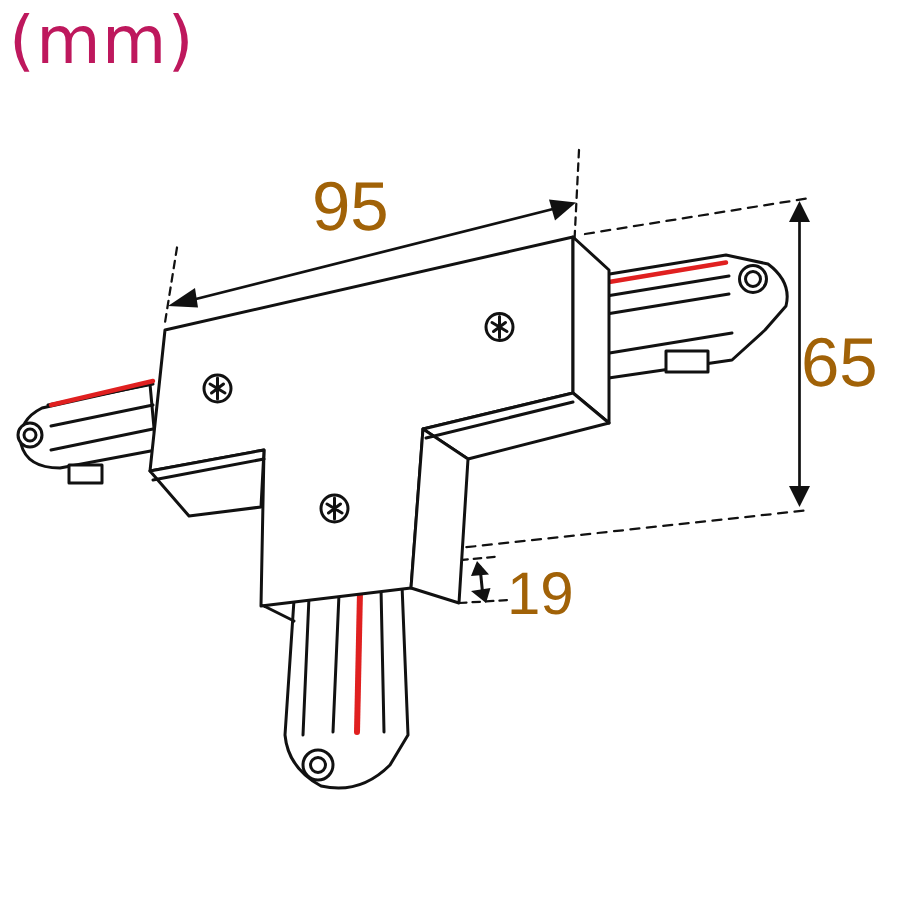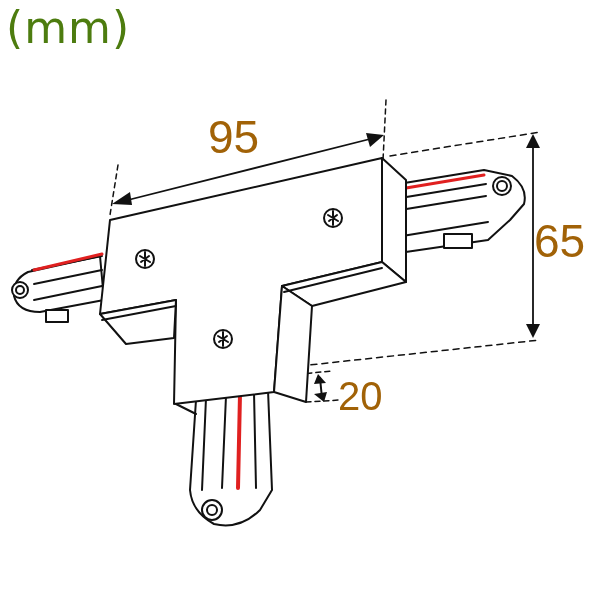--- a/index.html
+++ b/index.html
@@ -1,17 +1,17 @@
 <!DOCTYPE html>
 <html><head>
 <meta charset="utf-8">
 <style>
   html, body { margin: 0; padding: 0; background: #ffffff; }
   body { width: 600px; height: 600px; position: relative; overflow: hidden; font-family: "DejaVu Sans", sans-serif; }
-  .unit { position: absolute; left: 6px; top: 6px; font-size: 44px; color: #4d7c0f; line-height: 1; letter-spacing: 1px; }
+  .unit { position: absolute; left: 6px; top: 6px; font-size: 44px; color: #be185d; line-height: 1; letter-spacing: 1px; }
   .dim { position: absolute; font-family: "Liberation Sans", sans-serif; color: #a16207; line-height: 1; }
   .dim-95 { left: 208px; top: 114px; font-size: 46px; }
   .dim-65 { left: 534px; top: 218px; font-size: 46px; }
   .dim-18 { left: 338px; top: 376px; font-size: 40px; }
   svg.drawing { position: absolute; left: 0; top: 0; }
 </style>
 </head>
 <body>
 
 <div class="unit">(mm)</div>
@@ -98,13 +98,13 @@
     <path d="M328,215 L338,221 M329,221 L337,215 M333,211 L333,225"></path>
   </g>
   <g>
     <circle cx="223" cy="339" r="9" fill="#fff"></circle>
     <path d="M218,336 L228,342 M219,342 L227,336 M223,332 L223,346"></path>
   </g>
 </svg>
 
 <div class="dim dim-95">95</div>
 <div class="dim dim-65">65</div>
-<div class="dim dim-18">20</div>
+<div class="dim dim-18">19</div>
 
 </body></html>

